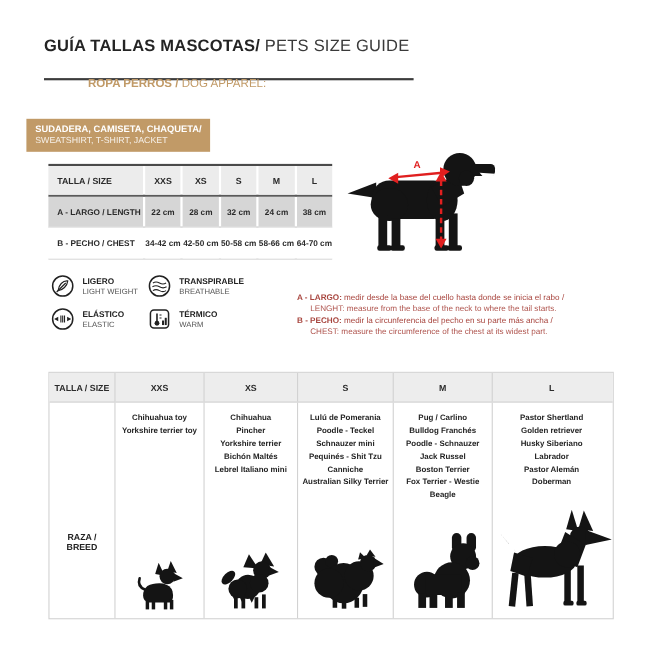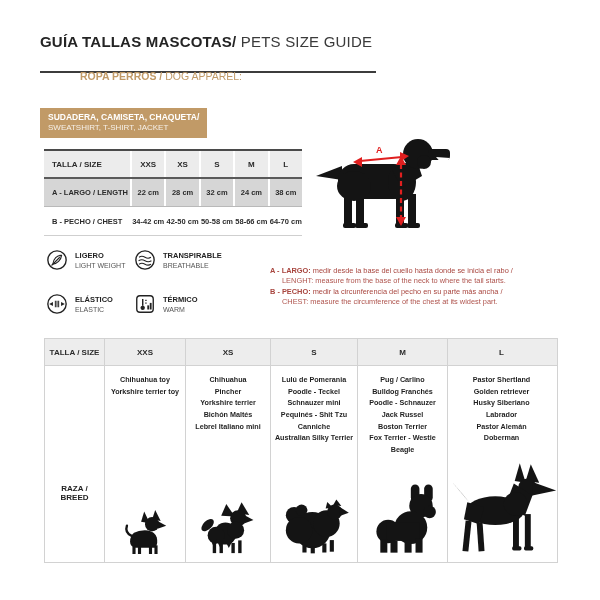--- a/index.html
+++ b/index.html
@@ -7,21 +7,21 @@
           font-family:"Liberation Sans",sans-serif;color:#222;}
 
   
   .title{position:absolute;left:40px;top:33px;font-size:15px;font-weight:700;color:#242424;
          letter-spacing:.2px;border-bottom:2px solid #3c3c3c;padding-bottom:21px;padding-right:4px;}
   .title .en{font-weight:400;color:#3a3a3a;}
 
   .subtitle{position:absolute;left:40px;top:70px;font-size:10.5px;font-weight:700;color:var(--tan,#c19a67);padding-left:40px;}
   .subtitle .en{font-weight:400;}
 
-  .cat-box{position:absolute;left:40px;top:108px;background:var(--tan,#c19a67);color:#fff;
+  .cat-box{position:absolute;left:24px;top:108px;background:var(--tan,#c19a67);color:#fff;
            padding:4px 8px 5px;line-height:1.3;}
   .cat-es{font-size:8.5px;font-weight:700;}
   .cat-en{font-size:8px;opacity:.85;}
 
   
   .size-table{position:absolute;left:44px;top:149px;width:258px;border-top:2px solid #4a4a4a;}
   .st-row{display:grid;grid-template-columns:86px repeat(5,1fr);gap:2px;background:#fff;}
   .st-row>div{display:flex;align-items:center;justify-content:center;font-size:7.5px;font-weight:700;color:#2b2b2b;}
   .st-row>div:first-child{justify-content:flex-start;padding-left:8px;}
   .st-head{height:26px;border-bottom:2px solid #5a5a5a;}
@@ -29,21 +29,21 @@
   .st-a{height:27px;border-bottom:1px solid #b9b9b9;}
   .st-a>div{background:#d6d6d6;}
   .st-b{height:28px;border-bottom:1px solid #cfcfcf;}
   .st-b>div{background:#fff;}
 
   .diagram{position:absolute;left:312px;top:124px;width:146px;height:114px;}
   svg text{font-family:"Liberation Sans",sans-serif;}
 
   
   .features{position:absolute;left:46px;top:249px;width:215px;display:grid;
-            grid-template-columns:88px 1fr;row-gap:22px;}
+            grid-template-columns:88px 1fr;row-gap:8px;}
   .feature{display:flex;align-items:center;gap:7px;}
   .f-icon{width:22px;height:22px;flex:none;}
   .f-es{font-size:7.5px;font-weight:700;color:#222;line-height:1.35;}
   .f-en{font-size:7px;font-weight:400;color:#555;}
 
   
   .notes{position:absolute;left:270px;top:266px;width:305px;color:var(--red,#a8453e);
          font-size:7.4px;line-height:1.4;}
   .note-es b{font-weight:700;margin-right:2px;}
   .note-en{padding-left:12px;opacity:.92;}

